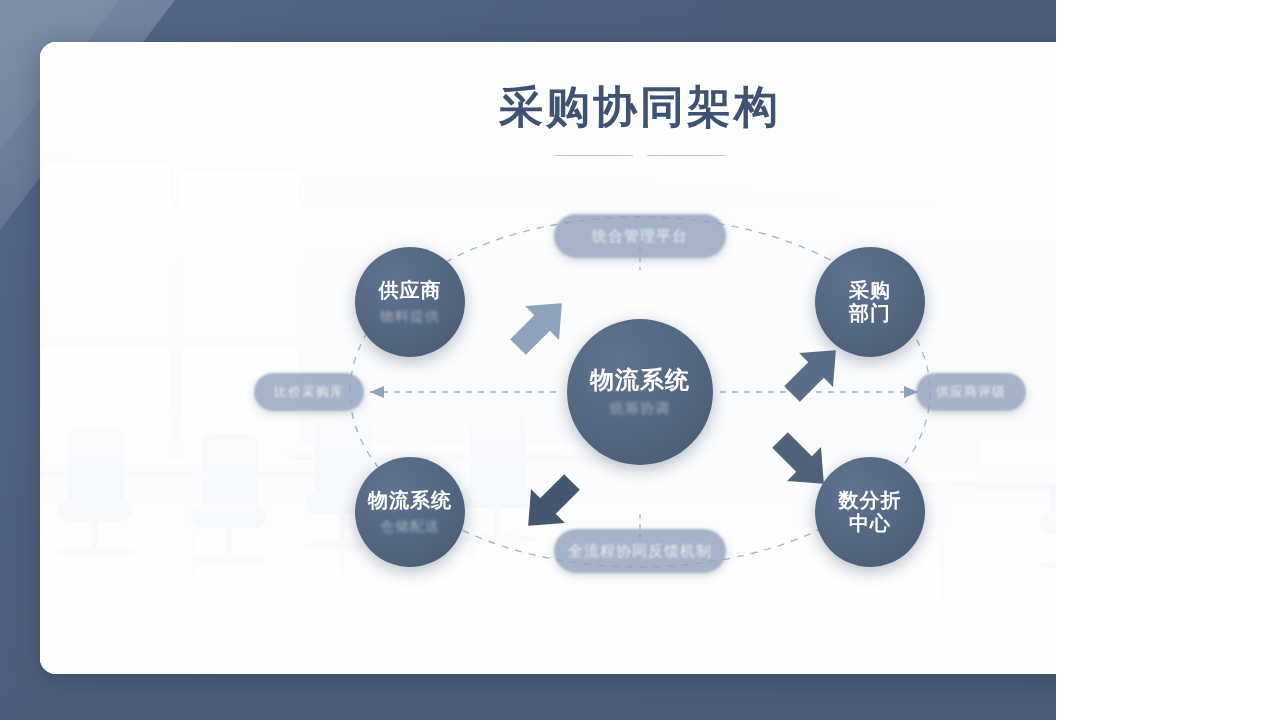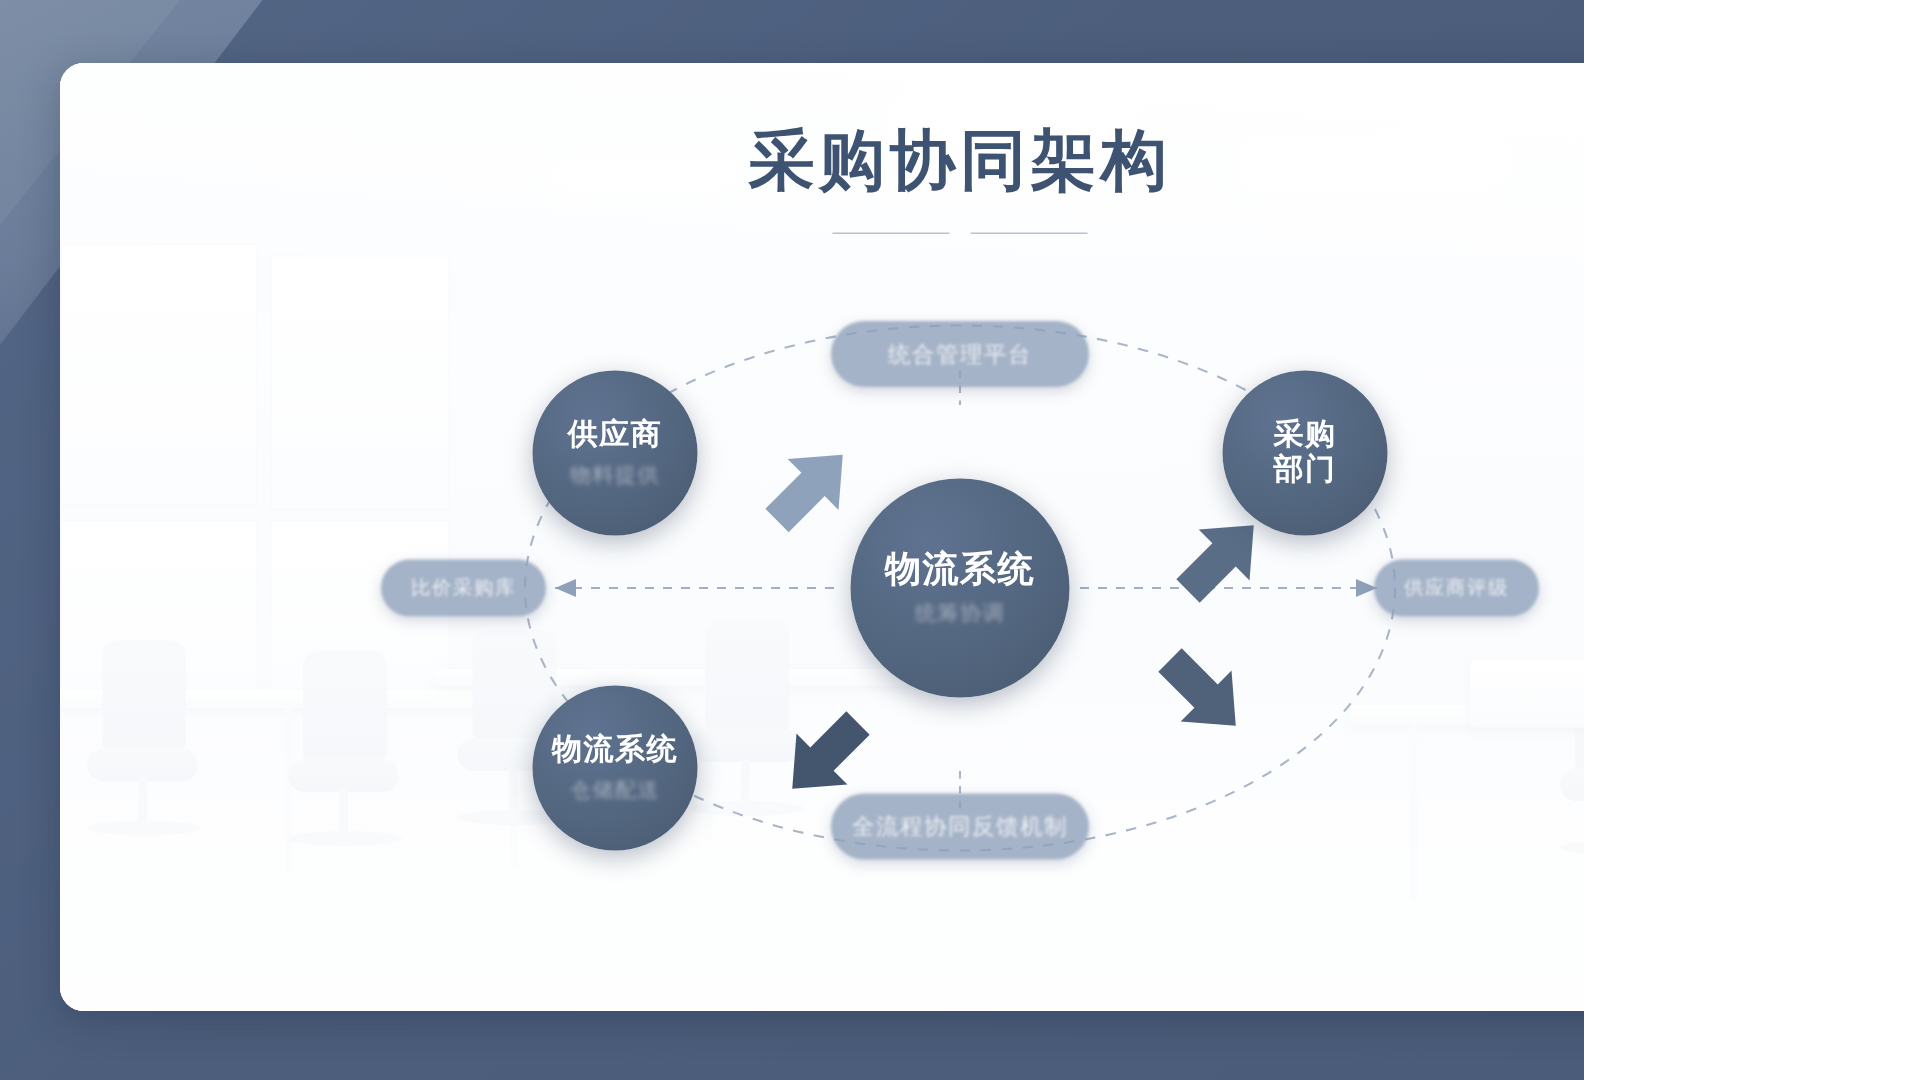--- a/index.html
+++ b/index.html
@@ -262,20 +262,24 @@
       <div class="node node-outer" style="left:315px; top:205px;">
         <div class="nlabel">供应商</div>
         <div class="nsub">物料提供</div>
       </div>
 
       <div class="node node-outer" style="left:315px; top:415px;">
         <div class="nlabel">物流系统</div>
         <div class="nsub">仓储配送</div>
       </div>
 
+      <div class="node node-outer" style="left:775px; top:415px;">
+        <div class="nlabel">数分折</div>
+        <div class="nlabel">中心</div>
+      </div>
 
       <div class="pill pill-wide" style="left:514px; top:172px;">统合管理平台</div>
       <div class="pill pill-wide" style="left:514px; top:487px;">全流程协同反馈机制</div>
       <div class="pill pill-side" style="left:214px; top:331px;">比价采购库</div>
       <div class="pill pill-side" style="left:876px; top:331px;">供应商评级</div>
 
     </div>
   </div>
 </div>
 

